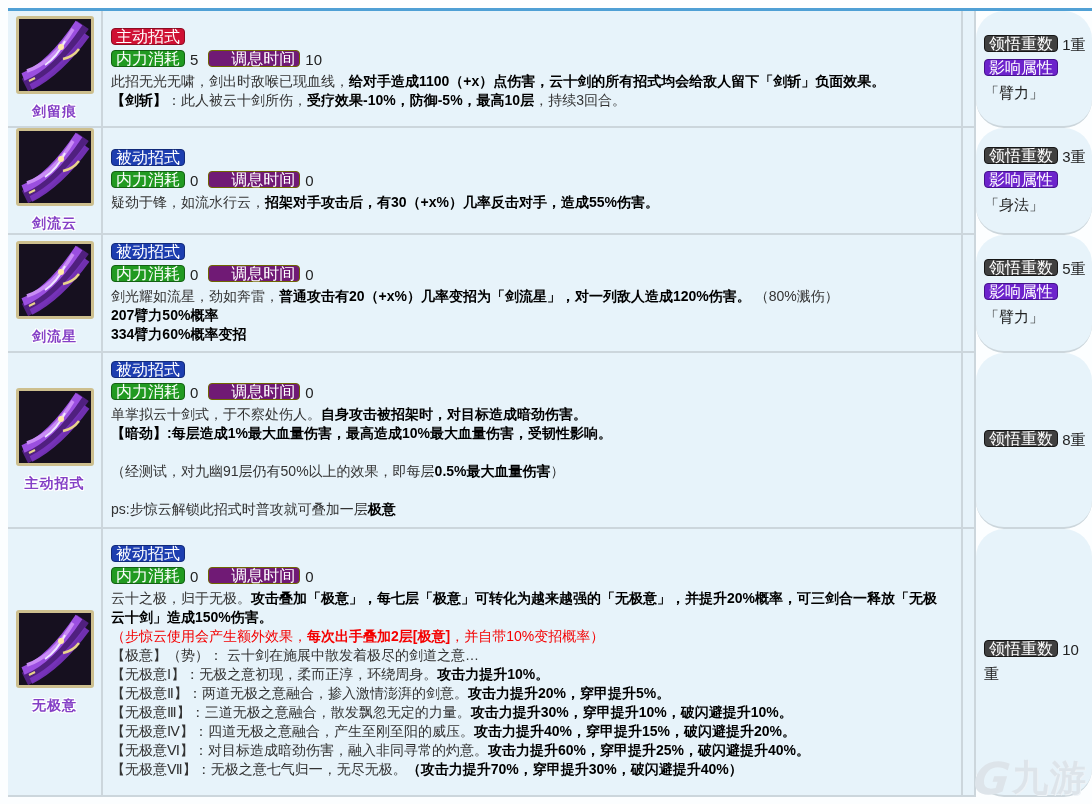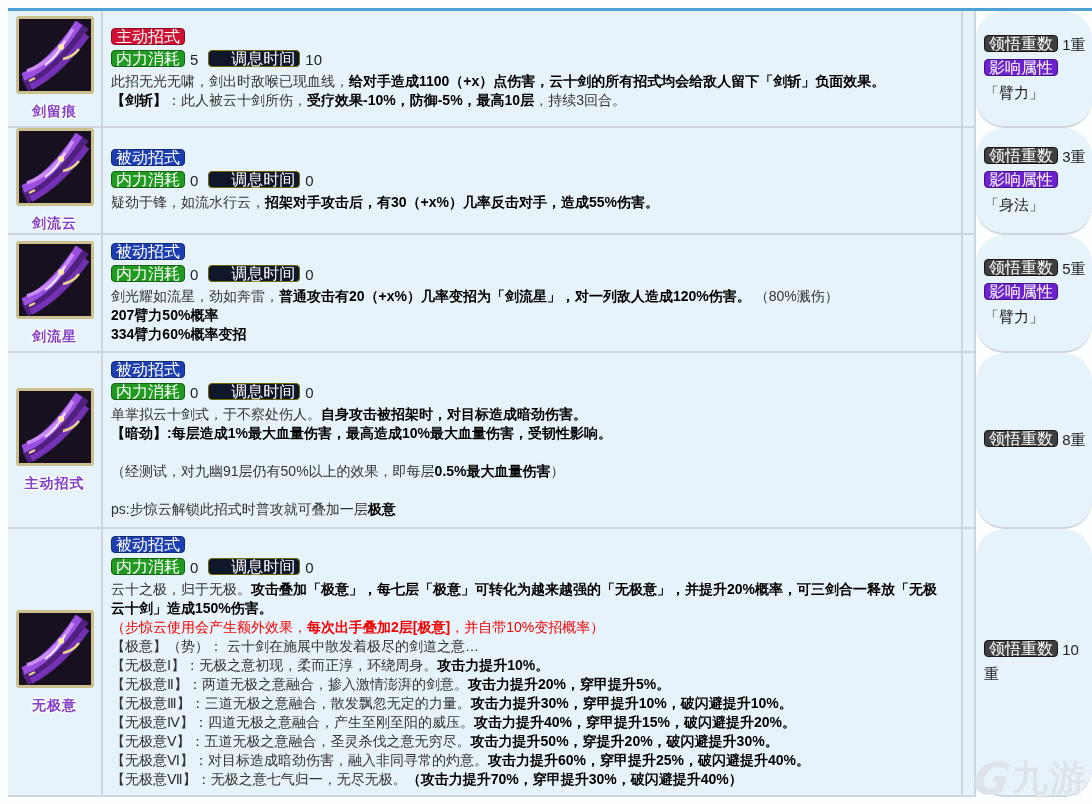--- a/index.html
+++ b/index.html
@@ -17,21 +17,21 @@
               box-shadow:inset 0 0 0 1px #6e5f35;background:#16101f;overflow:hidden;flex:0 0 auto;}
   .icon-frame svg{display:block;}
   .skill-name{margin-top:9px;font-size:14px;font-weight:bold;color:#8440c6;letter-spacing:1px;
       text-shadow:-1px -1px 0 #fff,1px -1px 0 #fff,-1px 1px 0 #fff,1px 1px 0 #fff,0 1px 0 #fff,0 -1px 0 #fff;}
   .desc-cell{padding:6px 10px 6px 8px;}
   .badge{display:inline-block;color:#fff;font-weight:normal;font-size:16px;line-height:15px;
          padding:0 4px;border-radius:4px;border:1px solid;white-space:nowrap;vertical-align:1px;text-align:center;}
   .bdg-active{background:#cf1134;border-color:#8c0c22;}
   .bdg-passive{background:#1d3eb0;border-color:#122a7a;}
   .bdg-cost{background:#219a21;border-color:#136113;}
-  .bdg-cd{background:#0f172a;border-color:#6f6600;padding-left:22px;}
+  .bdg-cd{background:#701a75;border-color:#6f6600;padding-left:22px;}
   .bdg-mastery{background:#404040;border-color:#161616;}
   .bdg-attr{background:#6d23cc;border-color:#45128c;}
   .badge-line{margin-bottom:3px;line-height:18px;}
   .badge-line:last-of-type{margin-bottom:4px;}
   .bval{font-size:15px;color:#222;margin:0 10px 0 5px;}
   .dline{font-size:14px;line-height:19px;color:#333;}
   .dline b{color:#000;}
   .dline .red{color:#f40000;}
   .right-cell{padding:4px 4px 4px 8px;font-size:15px;line-height:24px;color:#222;border-radius:28px;}
   .watermark{position:absolute;right:4px;bottom:0px;display:flex;align-items:center;
@@ -240,21 +240,20 @@
         <span class="badge bdg-cost cost-badge">内力消耗</span><span class="bval cost-val">0</span><span class="badge bdg-cd cd-badge">调息时间</span><span class="bval cd-val">0</span>
       </div>
       <div class="desc-lines">
             <div class="dline"><span>云十之极，归于无极。</span><b>攻击叠加「极意」，每七层「极意」可转化为越来越强的「无极意」，并提升20%概率，可三剑合一释放「无极云十剑」造成150%伤害。</b></div>
             <div class="dline"><span class="red">（步惊云使用会产生额外效果，</span><b class="red">每次出手叠加2层[极意]</b><span class="red">，并自带10%变招概率）</span></div>
             <div class="dline"><span>【极意】（势）： 云十剑在施展中散发着极尽的剑道之意…</span></div>
             <div class="dline"><span>【无极意Ⅰ】：无极之意初现，柔而正淳，环绕周身。</span><b>攻击力提升10%。</b></div>
             <div class="dline"><span>【无极意Ⅱ】：两道无极之意融合，掺入激情澎湃的剑意。</span><b>攻击力提升20%，穿甲提升5%。</b></div>
             <div class="dline"><span>【无极意Ⅲ】：三道无极之意融合，散发飘忽无定的力量。</span><b>攻击力提升30%，穿甲提升10%，破闪避提升10%。</b></div>
             <div class="dline"><span>【无极意Ⅳ】：四道无极之意融合，产生至刚至阳的威压。</span><b>攻击力提升40%，穿甲提升15%，破闪避提升20%。</b></div>
-            <div class="dline"><span>【无极意Ⅴ】：五道无极之意融合，圣灵杀伐之意无穷尽。</span><b>攻击力提升50%，穿提升20%，破闪避提升30%。</b></div>
             <div class="dline"><span>【无极意Ⅵ】：对目标造成暗劲伤害，融入非同寻常的灼意。</span><b>攻击力提升60%，穿甲提升25%，破闪避提升40%。</b></div>
             <div class="dline"><span>【无极意Ⅶ】：无极之意七气归一，无尽无极。</span><b>（攻击力提升70%，穿甲提升30%，破闪避提升40%）</b></div>
           </div>
     </div>
     <div class="cell gap-cell"></div>
     <div class="cell right-cell">
       <div class="mastery-line">
         <span class="badge bdg-mastery mastery-badge">领悟重数</span>
         <span class="mastery-val">10重</span>
       </div>

